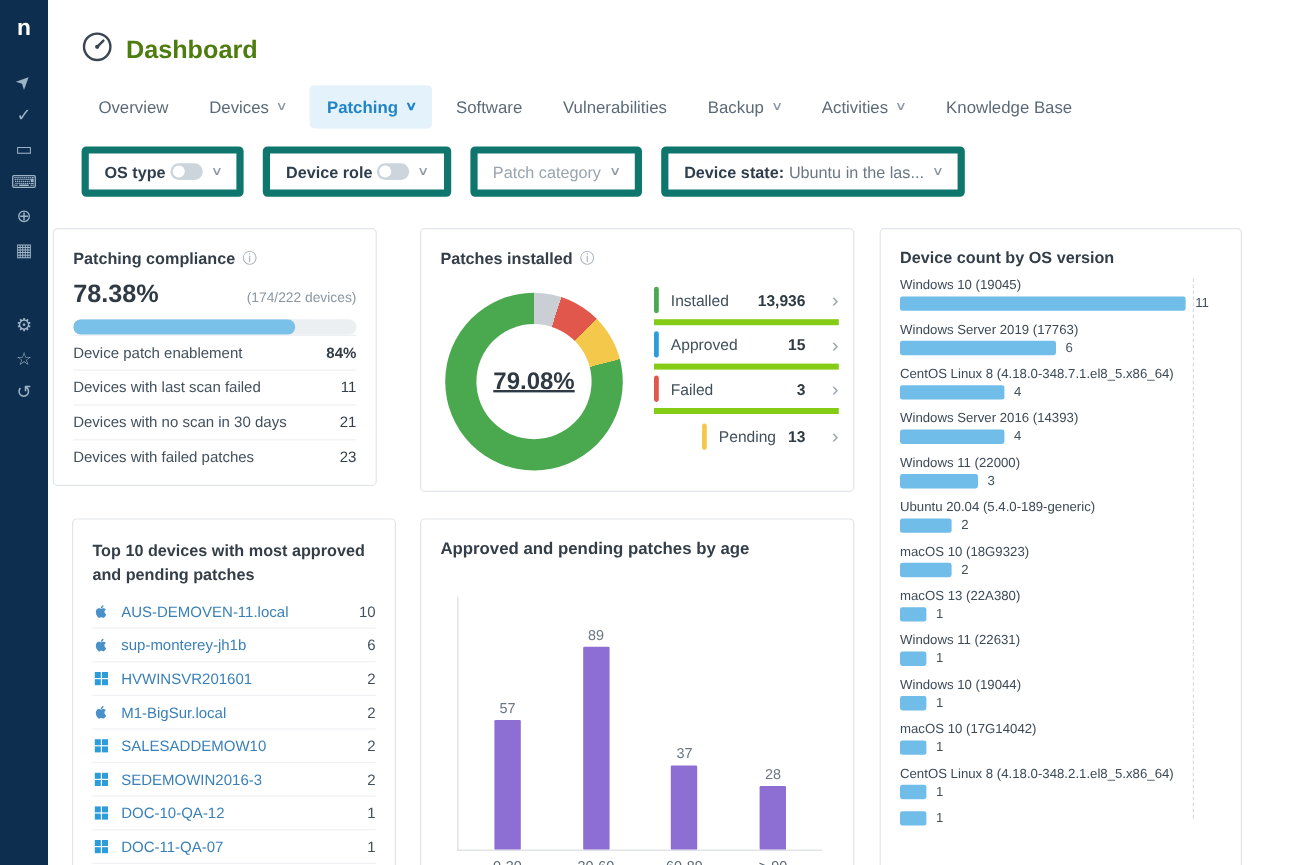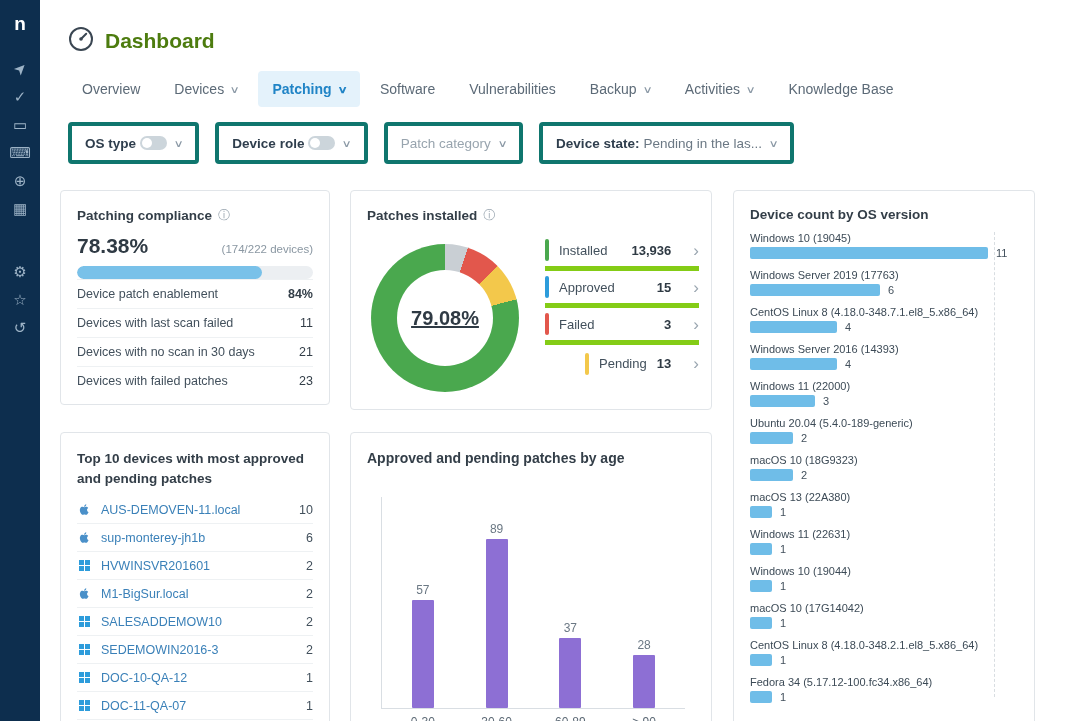--- a/index.html
+++ b/index.html
@@ -19,35 +19,35 @@
   .page-header{position:absolute;left:28px;top:26px;display:flex;align-items:center;gap:11px;}
   .page-header h1{font-size:21px;font-weight:700;color:#4d7c0f;}
 
   .tabs{position:absolute;left:28px;top:71px;display:flex;align-items:center;gap:6px;}
   .tab{display:flex;align-items:center;gap:7px;padding:10px 14px;font-size:14px;color:#5c6a77;border-radius:4px;cursor:pointer;white-space:nowrap;}
   .tab.active{background:#e4f2fb;color:#2084c6;font-weight:700;}
   .chev{font-size:10px;color:#8a98a5;transform:scaleX(1.4);}
   .tab.active .chev{color:#2084c6;}
 
   .filters{position:absolute;left:28px;top:122px;display:flex;gap:16px;}
-  .filter{border:4px solid #0f766e;border-radius:4px;height:42px;display:flex;align-items:center;gap:4px;padding:8px 13px;font-size:13.5px;cursor:pointer;background:#fff;}
+  .filter{border:6px solid #0f766e;border-radius:4px;height:42px;display:flex;align-items:center;gap:4px;padding:8px 13px;font-size:13.5px;cursor:pointer;background:#fff;}
   .f-label{color:#2f3e4d;font-weight:600;}
   .filter.muted .f-label{color:#98a4ae;font-weight:400;}
   .f-value{color:#6b7884;font-weight:400;}
   .toggle{width:27px;height:14px;background:#ccd5db;border-radius:8px;position:relative;display:inline-block;}
   .toggle::after{content:"";position:absolute;left:2px;top:2px;width:10px;height:10px;border-radius:50%;background:#fff;}
   .f-chev{margin-left:4px;}
 
   
   .card{position:absolute;background:#fff;border:1px solid #e1e5e9;border-radius:4px;padding:16px;}
   .card h2{font-size:13.5px;font-weight:700;color:#333e48;display:inline;}
   .card-title-row{display:flex;align-items:center;gap:6px;}
   .info{color:#9aa6b0;font-size:12px;cursor:pointer;}
 
-  .card-compliance{left:20px;top:190px;width:270px;height:215px;}
+  .card-compliance{left:4px;top:190px;width:270px;height:215px;}
   .comp-top{display:flex;justify-content:space-between;align-items:baseline;margin-top:10px;gap:13px;}
   .comp-pct{font-size:21px;font-weight:700;color:#2f3a44;}
   .comp-devices{font-size:11.5px;color:#8a97a2;}
   .progress{margin-top:8px;height:13px;border-radius:7px;background:#eceff2;overflow:hidden;}
   .progress-fill{height:100%;border-radius:7px;}
   .comp-rows{}
   .comp-row{display:flex;justify-content:space-between;align-items:center;padding:7px 0;border-top:1px solid #eef1f3;font-size:12.5px;color:#42505c;}
   .comp-val{color:#333e48;}
   .comp-val.bold{font-weight:700;}
 
@@ -167,21 +167,21 @@
           <span class="f-label">Device role</span>
           <span class="toggle"></span>
           <span class="chev f-chev">∨</span>
         </div>
         <div class="filter muted">
           <span class="f-label">Patch category</span>
           <span class="chev f-chev">∨</span>
         </div>
         <div class="filter">
           <span class="f-label">Device state:</span>
-          <span class="f-value">Pending in the las...</span>
+          <span class="f-value">Ubuntu in the las...</span>
           <span class="chev f-chev">∨</span>
         </div>
       </div>
 
     <section class="card card-compliance">
       <div class="card-title-row">
         <h2>Patching compliance</h2>
         <span class="info">ⓘ</span>
       </div>
       <div class="comp-top">
@@ -335,21 +335,20 @@
             </div>
           </div>
           <div class="os-item">
             <div class="os-label">CentOS Linux 8 (4.18.0-348.2.1.el8_5.x86_64)</div>
             <div class="os-bar-row">
               <div class="os-bar" style="width: 22px; background: rgb(111, 189, 232);"></div>
               <span class="os-val">1</span>
             </div>
           </div>
           <div class="os-item">
-            <div class="os-label">Fedora 34 (5.17.12-100.fc34.x86_64)</div>
             <div class="os-bar-row">
               <div class="os-bar" style="width: 22px; background: rgb(111, 189, 232);"></div>
               <span class="os-val">1</span>
             </div>
           </div>
         </div>
     </section>
 
     <section class="card card-top">
       <h2>Top 10 devices with most approved and pending patches</h2>

